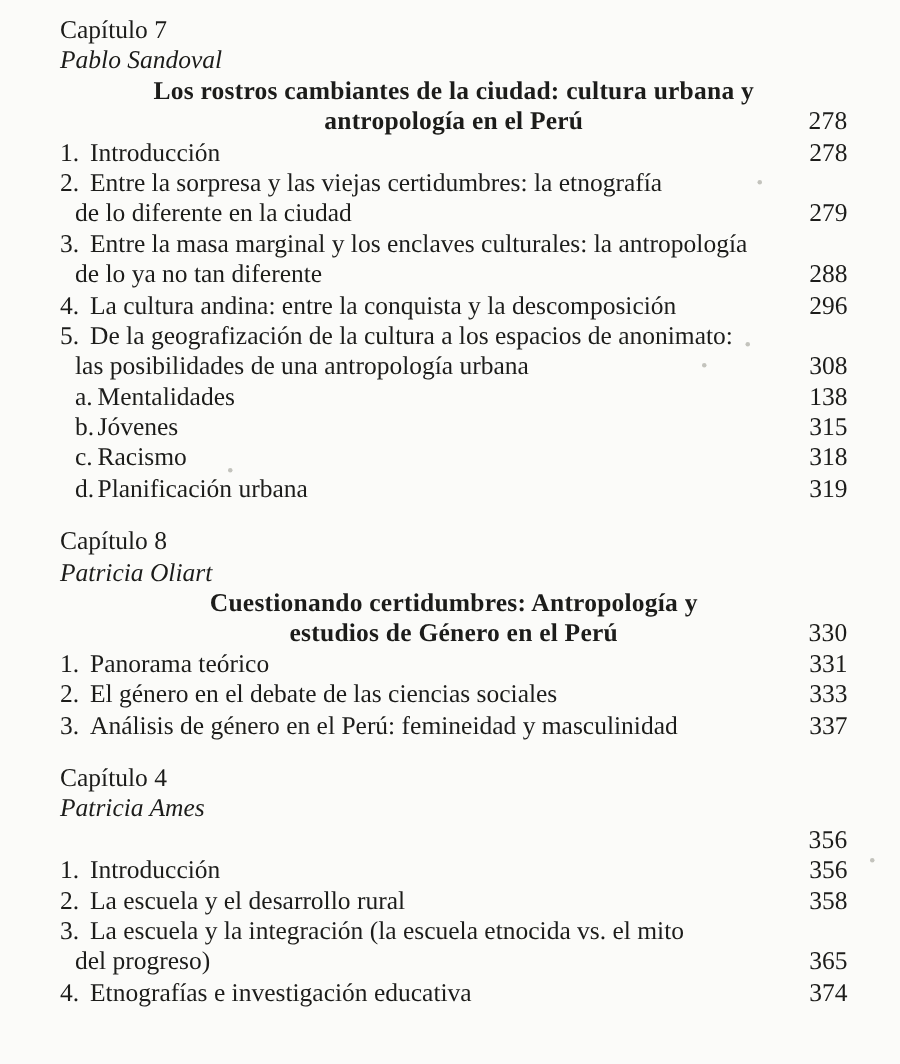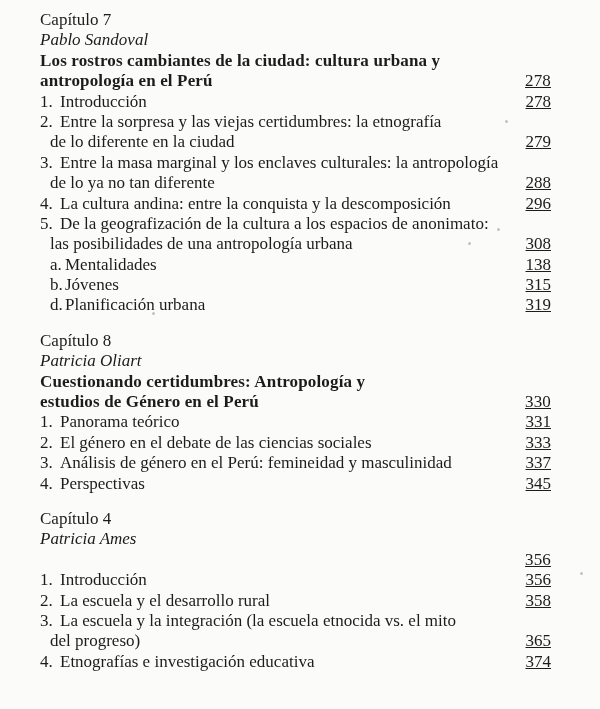--- a/index.html
+++ b/index.html
@@ -19,26 +19,26 @@
   .chapter { margin-top: 15px; }
   .chapter:first-child { margin-top: 0; }
   .line {
     position: relative;
     height: 20.4px;
     line-height: 20.4px;
     font-size: 17px;
     white-space: nowrap;
   }
   .line.author { font-style: italic; }
-  .line.title  { font-weight: bold; letter-spacing: 0.15px; }
+  .line.title  { font-weight: bold; letter-spacing: 0.15px; text-align: center; }
   .line.item .num { display: inline-block; width: 20px; }
   .line.cont { padding-left: 10px; }
   .line.sub  { padding-left: 10px; }
   .line.sub .num { display: inline-block; width: 15px; }
-  .pg { position: absolute; right: 14px; top: 0; font-weight: normal; font-style: normal; text-decoration: underline; }
+  .pg { position: absolute; right: 0; top: 0; font-weight: normal; font-style: normal; }
   .speck {
     position: absolute;
     width: 3px; height: 3px;
     background: #c3c3bd;
     border-radius: 50%;
   }
 </style>
 </head>
 <body>
 
@@ -52,31 +52,31 @@
         <div class="line item"><span class="num">1.</span><span class="txt">Introducción</span><span class="pg">278</span></div>
         <div class="line item"><span class="num">2.</span><span class="txt">Entre la sorpresa y las viejas certidumbres: la etnografía</span></div>
         <div class="line cont"><span class="txt">de lo diferente en la ciudad</span><span class="pg">279</span></div>
         <div class="line item"><span class="num">3.</span><span class="txt">Entre la masa marginal y los enclaves culturales: la antropología</span></div>
         <div class="line cont"><span class="txt">de lo ya no tan diferente</span><span class="pg">288</span></div>
         <div class="line item"><span class="num">4.</span><span class="txt">La cultura andina: entre la conquista y la descomposición</span><span class="pg">296</span></div>
         <div class="line item"><span class="num">5.</span><span class="txt">De la geografización de la cultura a los espacios de anonimato:</span></div>
         <div class="line cont"><span class="txt">las posibilidades de una antropología urbana</span><span class="pg">308</span></div>
         <div class="line sub"><span class="num">a.</span><span class="txt">Mentalidades</span><span class="pg">138</span></div>
         <div class="line sub"><span class="num">b.</span><span class="txt">Jóvenes</span><span class="pg">315</span></div>
+        <div class="line sub"><span class="num">c.</span><span class="txt">Racismo</span><span class="pg">318</span></div>
         <div class="line sub"><span class="num">d.</span><span class="txt">Planificación urbana</span><span class="pg">319</span></div>
       </section>
       <section class="chapter">
         <div class="line label"><span class="txt">Capítulo 8</span></div>
         <div class="line author"><span class="txt">Patricia Oliart</span></div>
         <div class="line title"><span class="txt">Cuestionando certidumbres: Antropología y</span></div>
         <div class="line title"><span class="txt">estudios de Género en el Perú</span><span class="pg">330</span></div>
         <div class="line item"><span class="num">1.</span><span class="txt">Panorama teórico</span><span class="pg">331</span></div>
         <div class="line item"><span class="num">2.</span><span class="txt">El género en el debate de las ciencias sociales</span><span class="pg">333</span></div>
         <div class="line item"><span class="num">3.</span><span class="txt">Análisis de género en el Perú: femineidad y masculinidad</span><span class="pg">337</span></div>
-        <div class="line item"><span class="num">4.</span><span class="txt">Perspectivas</span><span class="pg">345</span></div>
       </section>
       <section class="chapter">
         <div class="line label"><span class="txt">Capítulo 4</span></div>
         <div class="line author"><span class="txt">Patricia Ames</span></div>
         <div class="line title"><span class="pg">356</span></div>
         <div class="line item"><span class="num">1.</span><span class="txt">Introducción</span><span class="pg">356</span></div>
         <div class="line item"><span class="num">2.</span><span class="txt">La escuela y el desarrollo rural</span><span class="pg">358</span></div>
         <div class="line item"><span class="num">3.</span><span class="txt">La escuela y la integración (la escuela etnocida vs. el mito</span></div>
         <div class="line cont"><span class="txt">del progreso)</span><span class="pg">365</span></div>
         <div class="line item"><span class="num">4.</span><span class="txt">Etnografías e investigación educativa</span><span class="pg">374</span></div>

